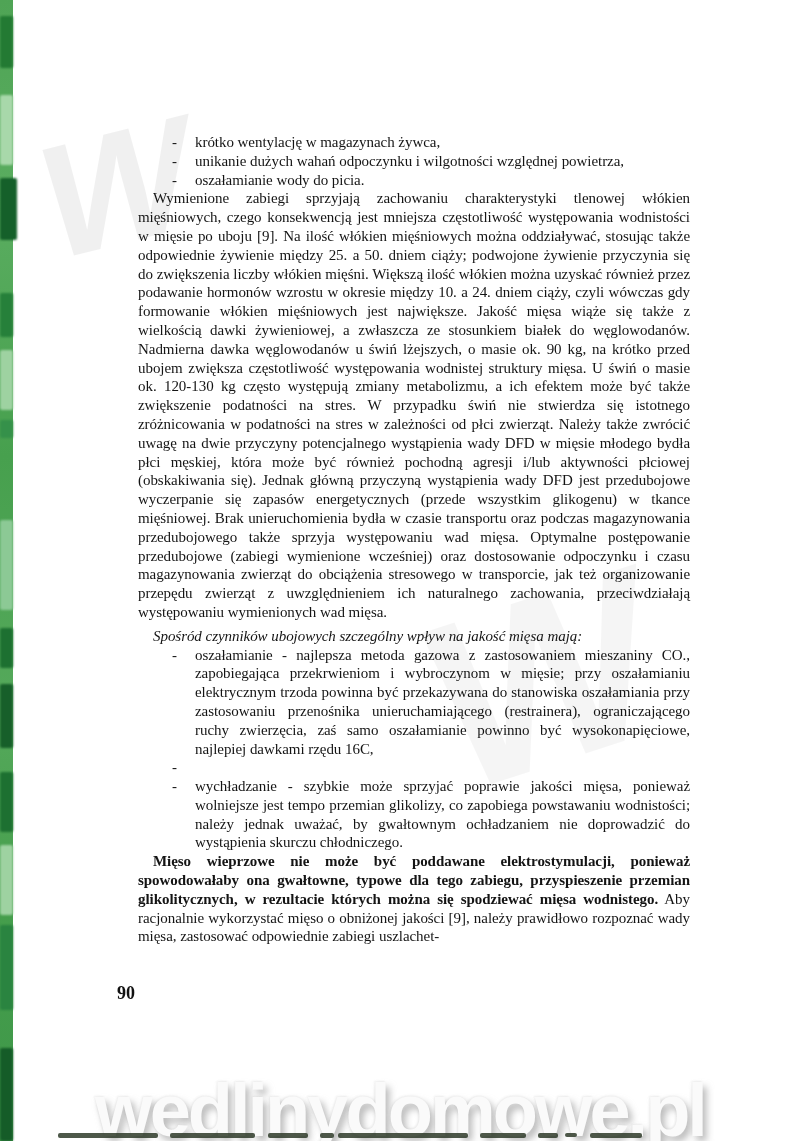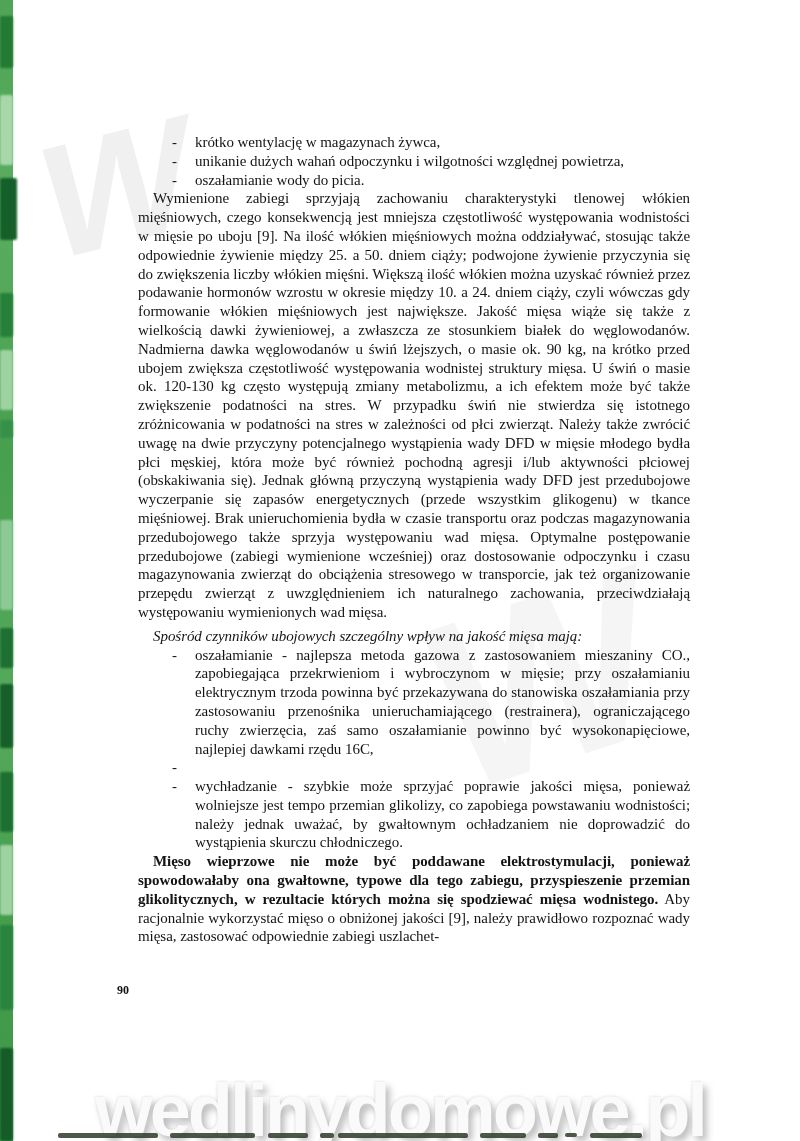--- a/index.html
+++ b/index.html
@@ -69,21 +69,21 @@
   .para{margin:0;text-indent:15px;}
   .para-lead{margin-top:5px;font-style:italic;}
   .li{display:flex;padding-left:34px;}
   .li .dash{flex:none;width:23px;}
   .li .li-text{flex:1;text-align:justify;}
   .bold-seg{font-weight:bold;}
 
   .page-number{
     position:absolute;left:117px;top:983px;
     font-family:"Liberation Serif", serif;
-    font-weight:bold;font-size:12px;color:#111;
+    font-weight:bold;font-size:18px;color:#111;
   }
 </style>
 </head>
 <body>
 
 <div class="page">
 
   <div class="edge-strip">
     <div class="edge-blob eb1"></div>
     <div class="edge-blob eb2"></div>

